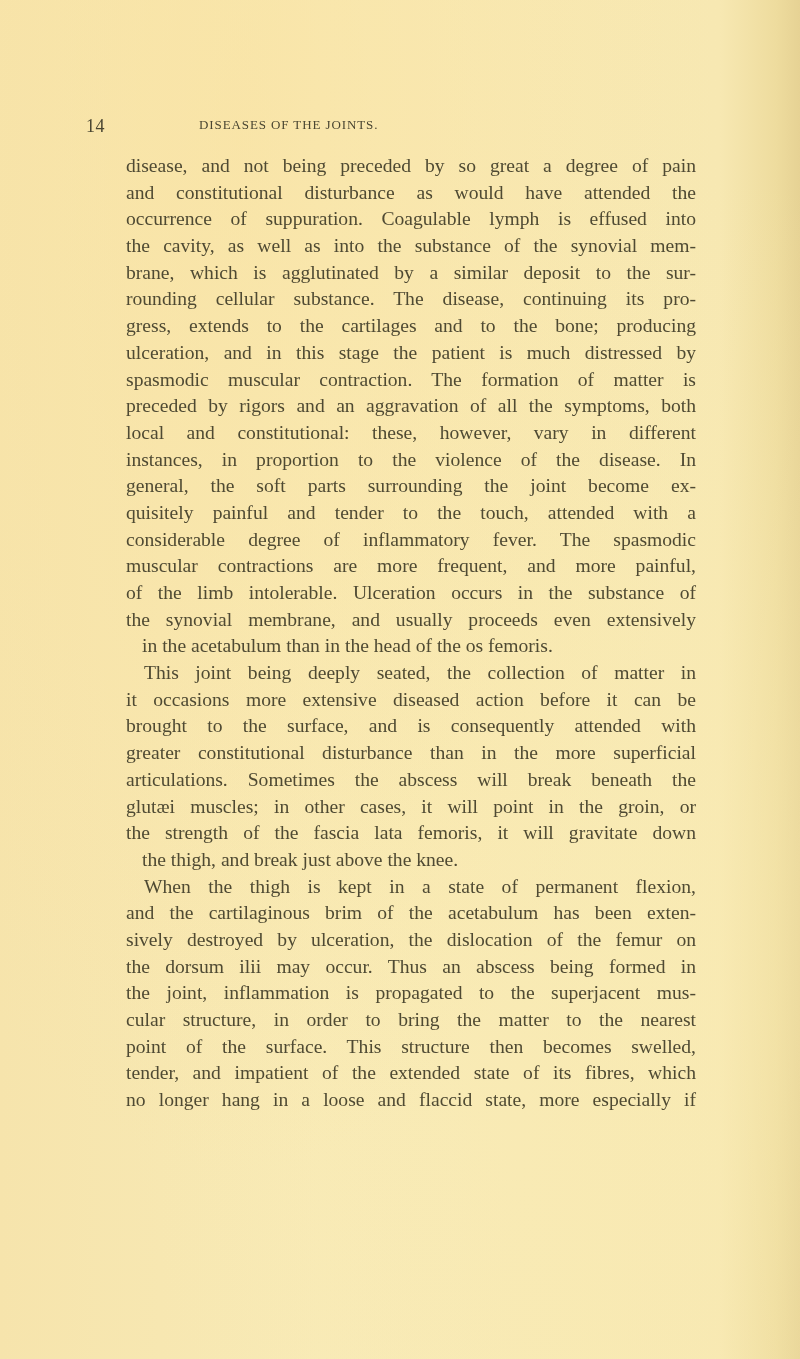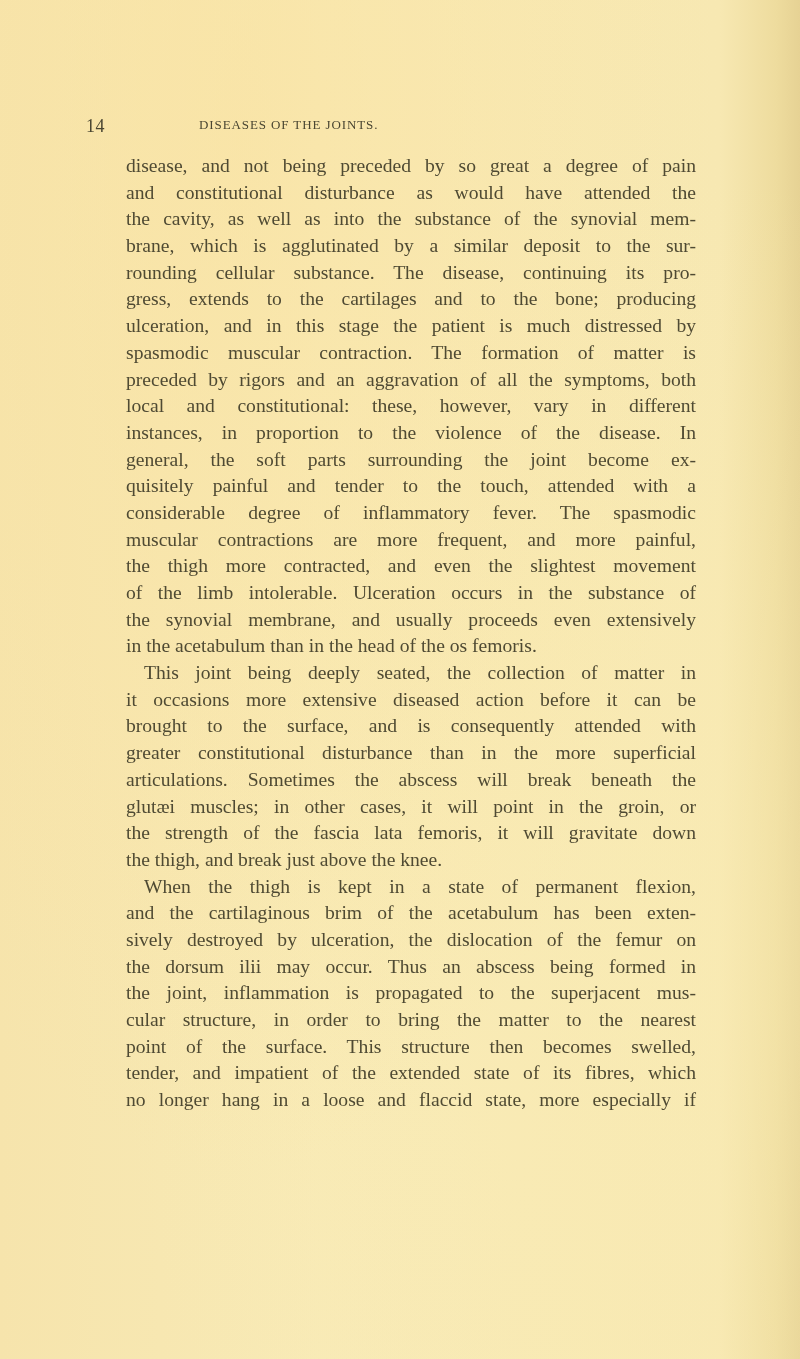--- a/index.html
+++ b/index.html
@@ -62,53 +62,54 @@
       line-height: 26.7px;
       font-family: "Liberation Serif", "DejaVu Serif", serif;
       font-size: 19.6px;
       white-space: nowrap;
       text-align: justify;
       text-align-last: justify;
       color: #4f4a33;
     }
     .line.last {
       text-align-last: left;
+      margin-left: 16px;
     }
     .line.indent {
       padding-left: 18px;
       width: calc(100% - 18px);
     }
   </style>
 </head>
 <body>
 
 <div class="page">
 
   <div class="running-head">
     <span class="page-number">14</span>
     <span class="running-title">DISEASES OF THE JOINTS.</span>
   </div>
 
   <div class="body-text">
     <span class="line">disease, and not being preceded by so great a degree of pain</span>
     <span class="line">and constitutional disturbance as would have attended the</span>
+    <span class="line">occurrence of suppuration.  Coagulable lymph is effused into</span>
     <span class="line">the cavity, as well as into the substance of the synovial mem-</span>
     <span class="line">brane, which is agglutinated by a similar deposit to the sur-</span>
     <span class="line">rounding cellular substance.  The disease, continuing its pro-</span>
     <span class="line">gress, extends to the cartilages and to the bone; producing</span>
     <span class="line">ulceration, and in this stage the patient is much distressed by</span>
     <span class="line">spasmodic muscular contraction.  The formation of matter is</span>
     <span class="line">preceded by rigors and an aggravation of all the symptoms, both</span>
     <span class="line">local and constitutional: these, however, vary in different</span>
     <span class="line">instances, in proportion to the violence of the disease.  In</span>
     <span class="line">general, the soft parts surrounding the joint become ex-</span>
     <span class="line">quisitely painful and tender to the touch, attended with a</span>
     <span class="line">considerable degree of inflammatory fever.  The spasmodic</span>
     <span class="line">muscular contractions are more frequent, and more painful,</span>
-    <span class="line">the thigh more contracted, and even the slightest movement</span>
     <span class="line">of the limb intolerable.  Ulceration occurs in the substance of</span>
     <span class="line">the synovial membrane, and usually proceeds even extensively</span>
     <span class="line last">in the acetabulum than in the head of the os femoris.</span>
     <span class="line indent">This joint being deeply seated, the collection of matter in</span>
     <span class="line">it occasions more extensive diseased action before it can be</span>
     <span class="line">brought to the surface, and is consequently attended with</span>
     <span class="line">greater constitutional disturbance than in the more superficial</span>
     <span class="line">articulations.  Sometimes the abscess will break beneath the</span>
     <span class="line">glutæi muscles; in other cases, it will point in the groin, or</span>
     <span class="line">the strength of the fascia lata femoris, it will gravitate down</span>

